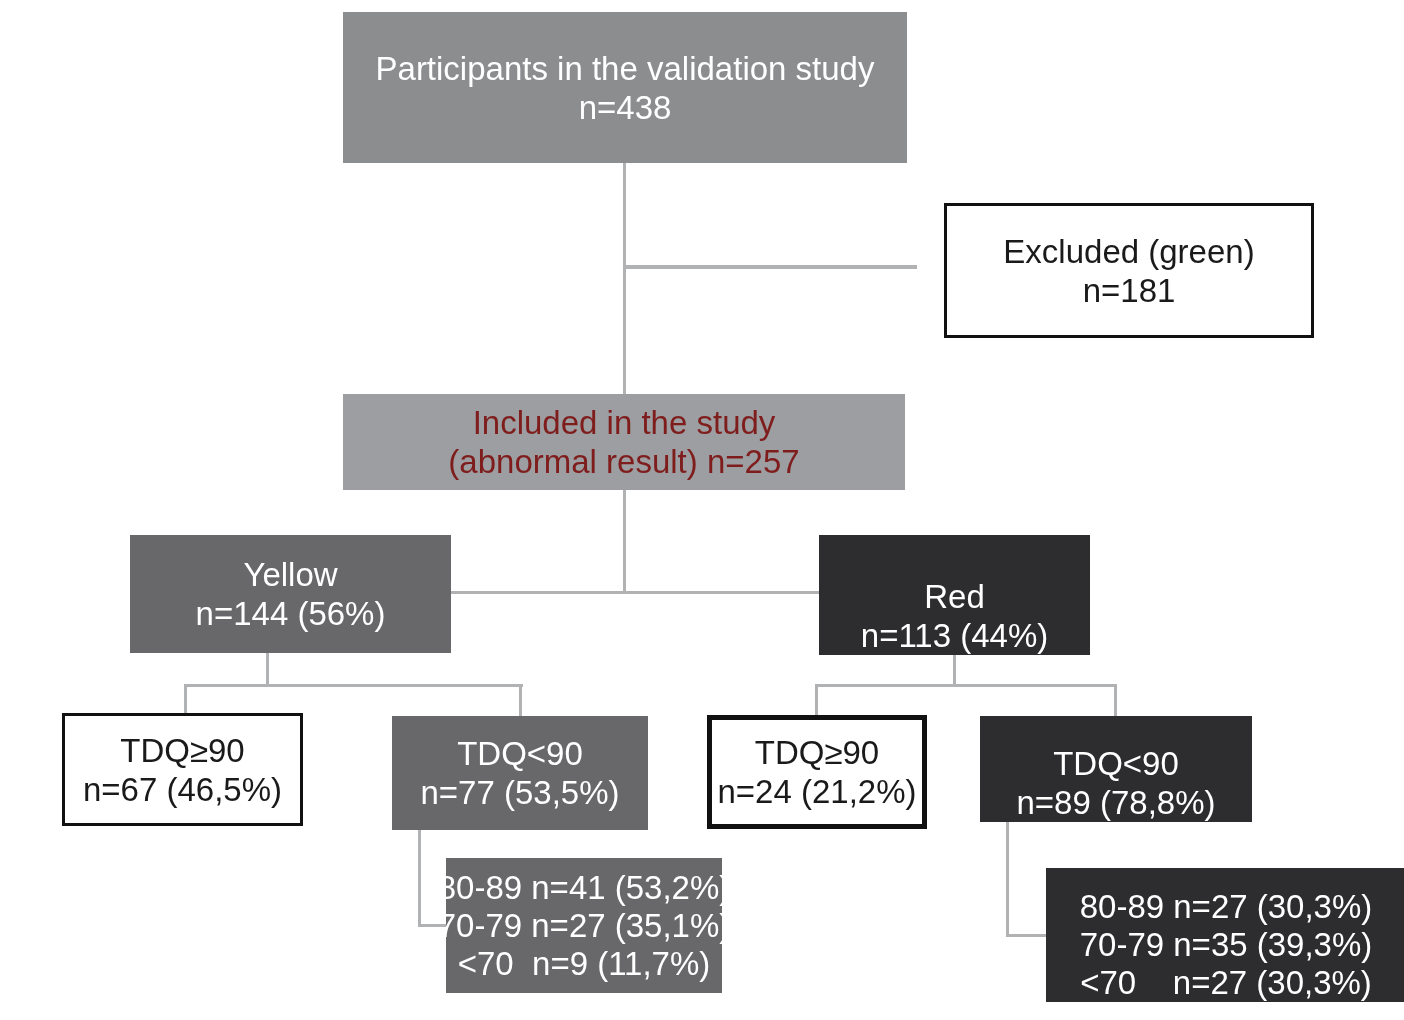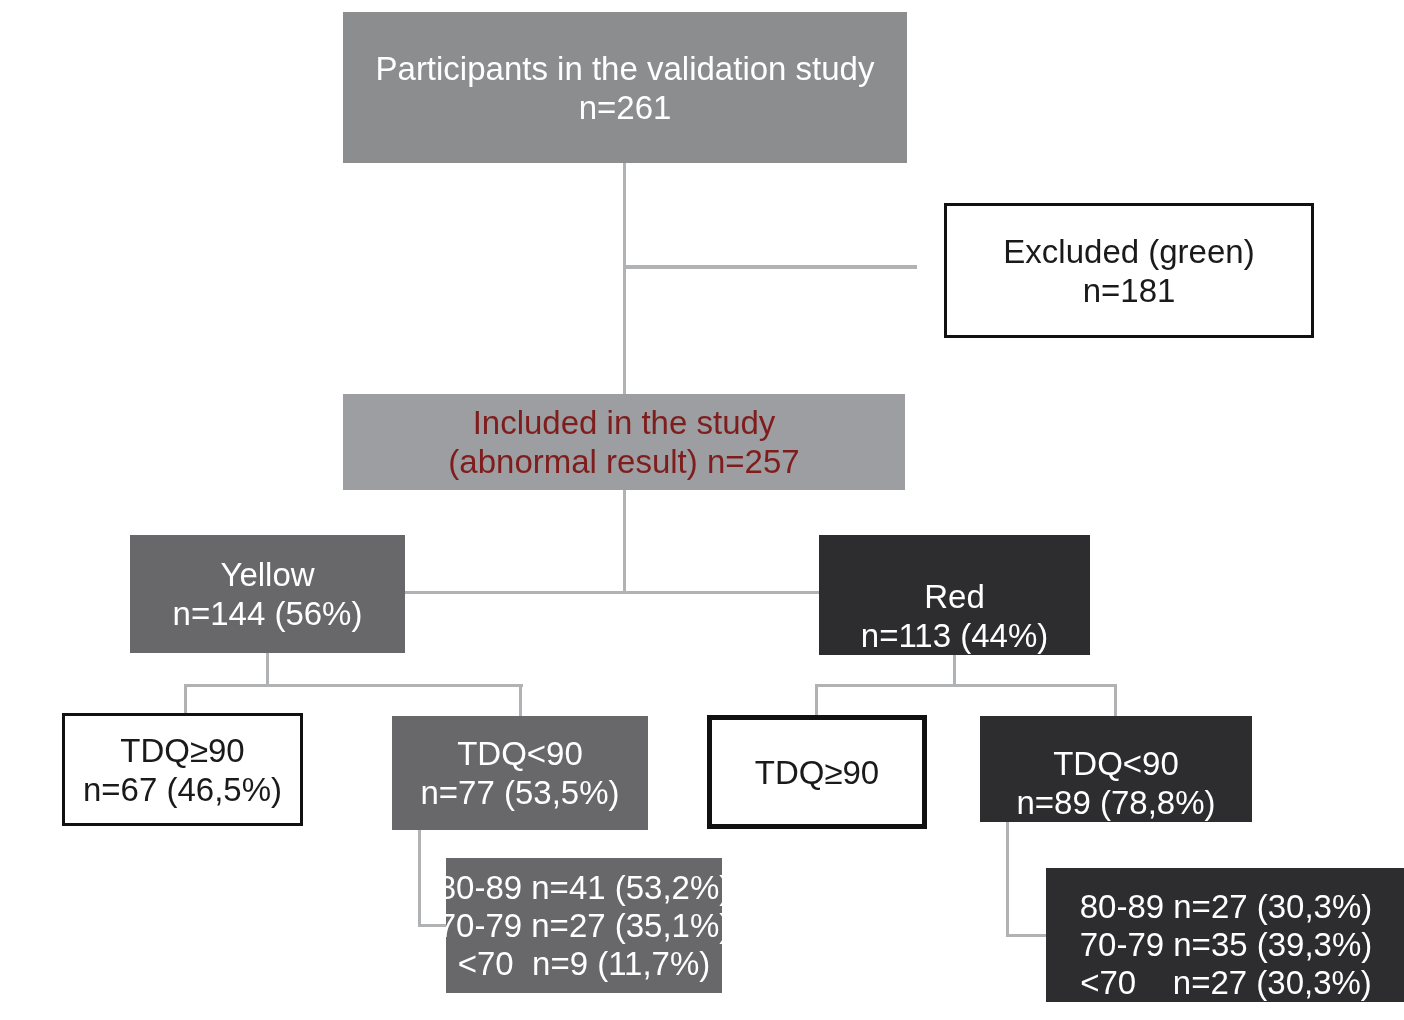--- a/index.html
+++ b/index.html
@@ -73,34 +73,34 @@
   <div class="line" style="left:815px; top:684px; width:302px; height:3px;"></div>
   <div class="line" style="left:815px; top:684px; width:3px; height:32px;"></div>
   <div class="line" style="left:1114px; top:684px; width:3px; height:33px;"></div>
   <div class="line" style="left:418px; top:830px; width:3px; height:97px;"></div>
   <div class="line" style="left:418px; top:924px; width:29px; height:3px;"></div>
   <div class="line" style="left:1006px; top:821px; width:3px; height:116px;"></div>
   <div class="line" style="left:1006px; top:934px; width:40px; height:3px;"></div>
 
   <div class="box fill-gray" style="left:343px; top:12px; width:564px; height:151px;">
     <div>Participants in the validation study</div>
-    <div>n=261</div>
+    <div>n=438</div>
   </div>
 
   <div class="box outline" style="left:944px; top:203px; width:370px; height:135px;">
     <div>Excluded (green)</div>
     <div>n=181</div>
   </div>
 
   <div class="box fill-light" style="left:343px; top:394px; width:562px; height:96px;">
     <div>Included in the study</div>
     <div>(abnormal result) n=257</div>
   </div>
 
-  <div class="box fill-mid" style="left:130px; top:535px; width:275px; height:118px;align-items:center;">
+  <div class="box fill-mid" style="left:130px; top:535px; width:321px; height:118px;align-items:center;">
     <div>Yellow</div>
     <div>n=144 (56%)</div>
   </div>
 
   <div class="box fill-dark" style="left:819px; top:535px; width:271px; height:120px;">
     <div>Red</div>
     <div>n=113 (44%)</div>
   </div>
 
   <div class="box outline" style="left:62px; top:713px; width:241px; height:113px;">
@@ -108,20 +108,21 @@
     <div>n=67 (46,5%)</div>
   </div>
 
   <div class="box fill-mid" style="left:392px; top:716px; width:256px; height:114px;">
     <div>TDQ&lt;90</div>
     <div>n=77 (53,5%)</div>
   </div>
 
   <div class="box outline-thick" style="left:707px; top:715px; width:220px; height:114px;">
     <div>TDQ≥90</div>
+    <div>n=24 (21,2%)</div>
   </div>
 
   <div class="box fill-dark" style="left:980px; top:716px; width:272px; height:106px;">
     <div>TDQ&lt;90</div>
     <div>n=89 (78,8%)</div>
   </div>
 
   <div class="box fill-mid breakdown" style="left:446px; top:858px; width:276px; height:135px;">
     <div>80-89 n=41 (53,2%)</div>
     <div>70-79 n=27 (35,1%)</div>

